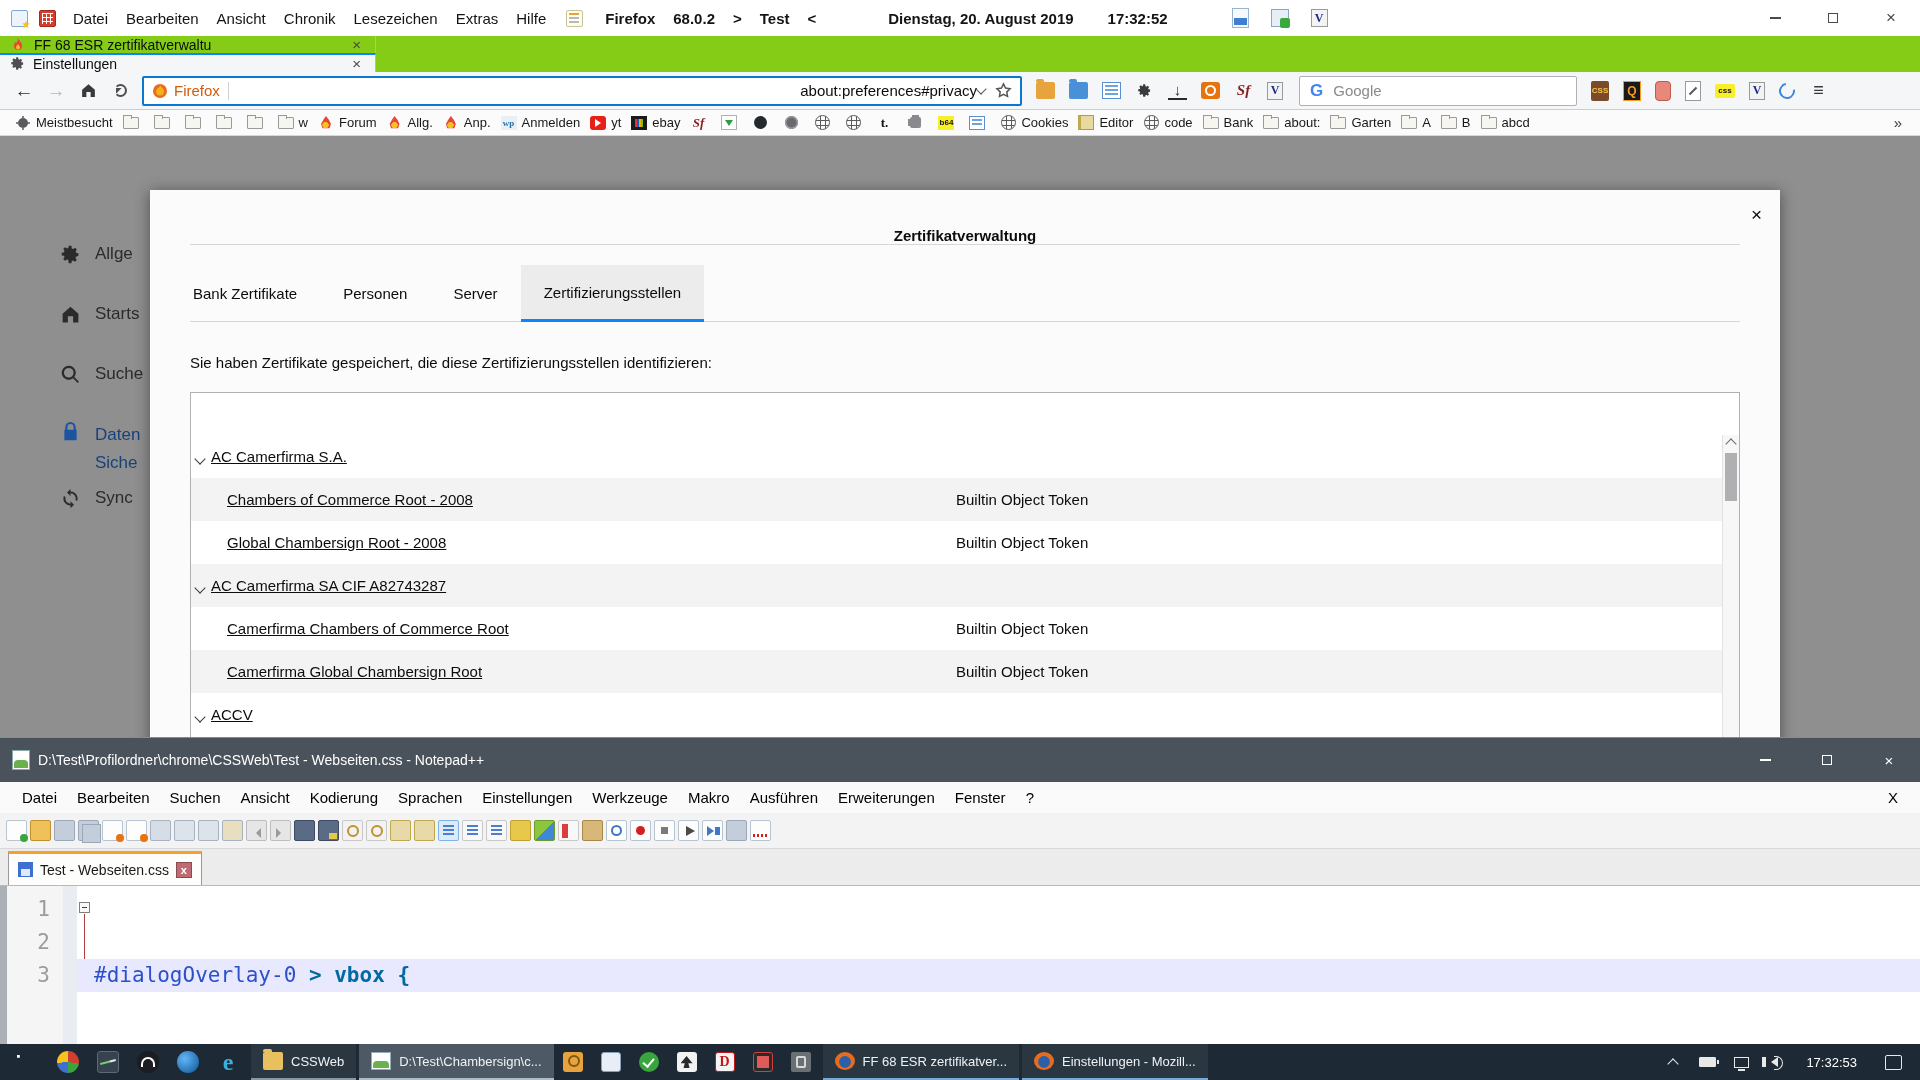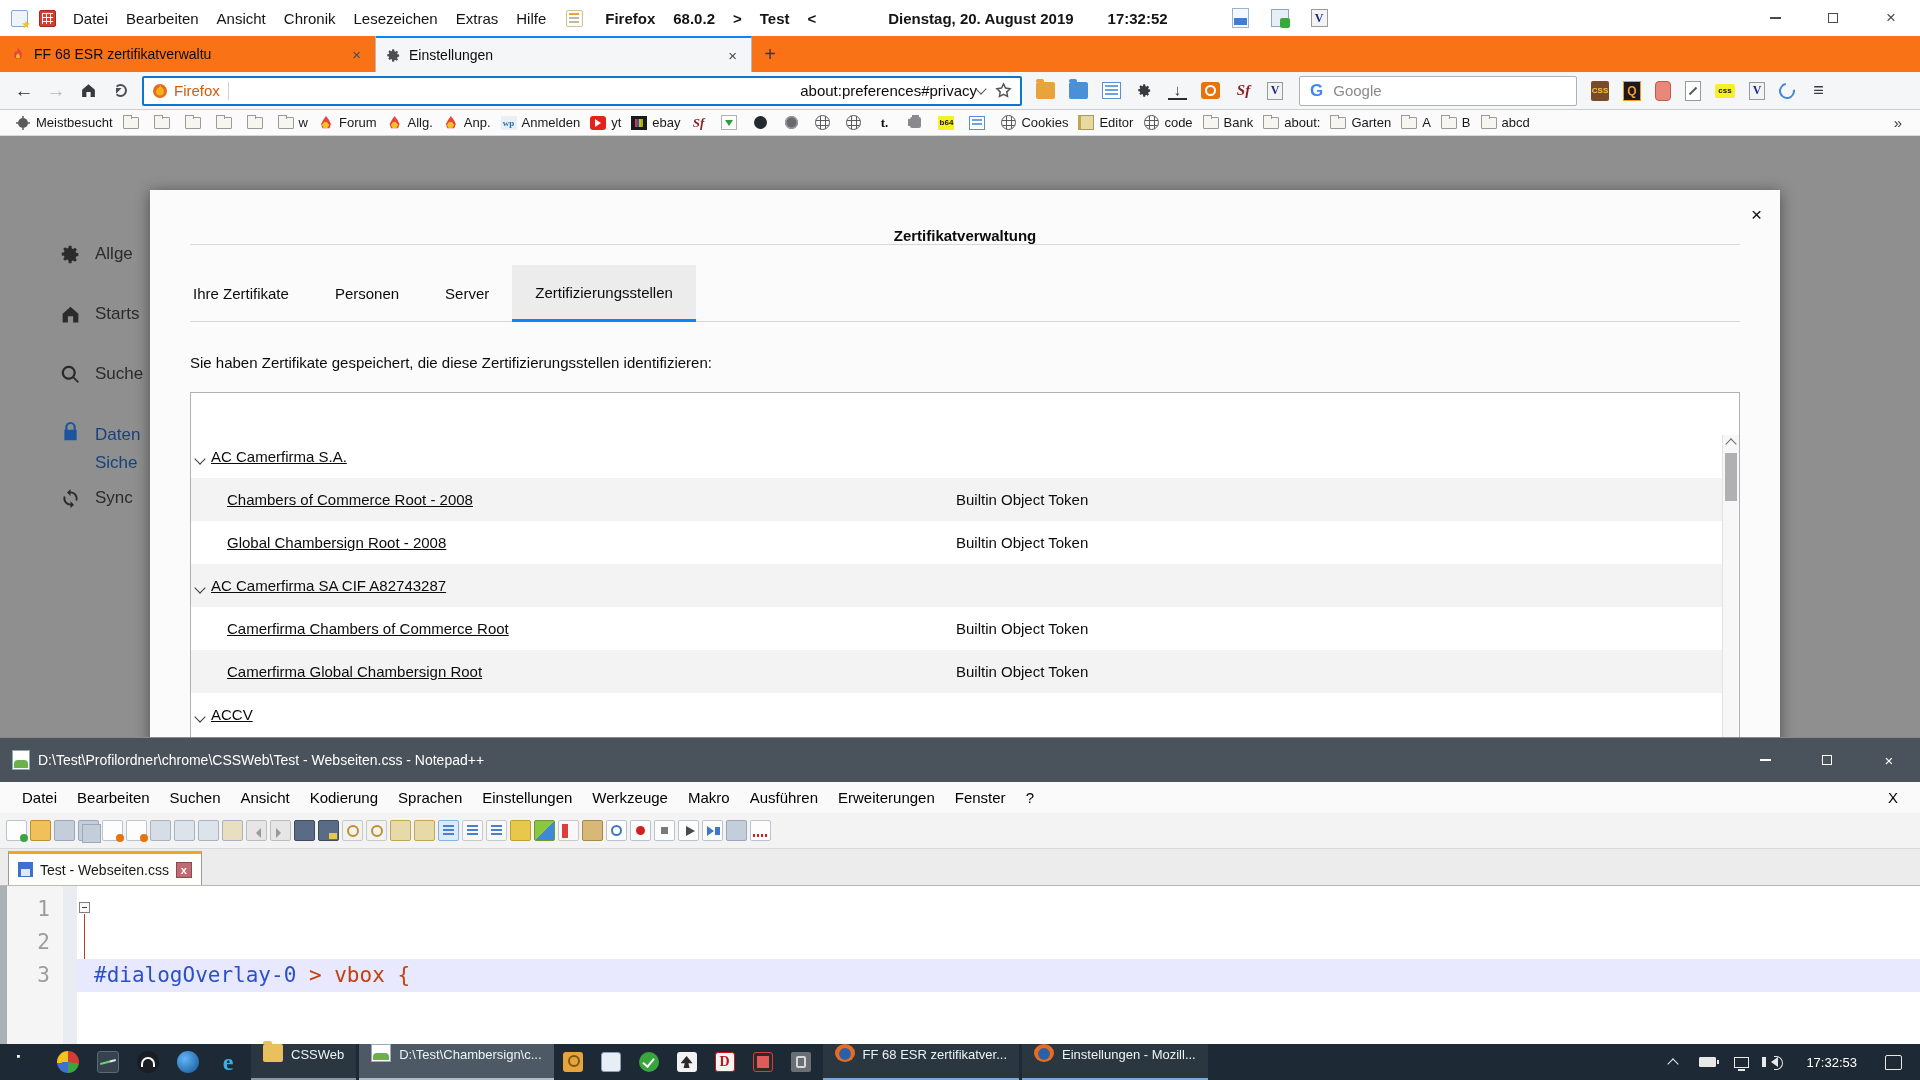--- a/index.html
+++ b/index.html
@@ -32,21 +32,21 @@
   .ic-calc::after { content:""; position:absolute; right:-2px; bottom:-2px; width:10px; height:10px; background:#39a93c; border-radius:2px; }
   .ic-vbox { width:17px; height:18px; background:#f3f3f3; border:1px solid #9a9a9a; color:#1b2a8a;
              font-weight:bold; font-size:12px; display:flex; align-items:center; justify-content:center; font-family:"Liberation Serif",serif; }
   .win-controls { display:flex; align-items:center; margin-left:auto; }
   .win-controls .wc { width:58px; height:36px; display:flex; align-items:center; justify-content:center; color:#4a4a4a; }
   .wc .dash { width:11px; height:1.5px; background:#4a4a4a; }
   .wc .boxes { width:10px; height:10px; border:1.5px solid #4a4a4a; position:relative; }
   .wc.close-x { font-size:17px; }
 
   
-  .tabbar { position:absolute; left:0; top:36px; width:1920px; height:36px; background:#f97316; display:flex; }
+  .tabbar { position:absolute; left:0; top:36px; width:1920px; height:36px; background:#84cc16; display:flex;flex-direction:column; }
   .btab { width:376px; height:36px; display:flex; align-items:center; padding:0 10px; font-size:14px; color:#0c0c0d;
           border-right:1px solid #b9b9bd; position:relative; }
   .btab .lbl { flex:1; white-space:nowrap; overflow:hidden; margin:0 8px;
                -webkit-mask-image:linear-gradient(90deg,#000 85%,transparent); mask-image:linear-gradient(90deg,#000 85%,transparent); }
   .btab .tclose { font-size:15px; color:#4a4a4e; padding:0 4px; }
   .btab.active { background:#f5f6f7; border-top:2px solid #0a84ff; border-right:1px solid #b9b9bd; }
   .newtab-btn { width:36px; height:36px; display:flex; align-items:center; justify-content:center; font-size:20px; color:#3a3a3e; }
   .flame-svg { width:16px; height:16px; flex:none; }
   .gear-svg { width:15px; height:15px; flex:none; fill:#4d4d52; }
 
@@ -246,39 +246,39 @@
   .bm-col { position:absolute; left:63px; top:0; bottom:0; width:14px; background:#e9ecf1; }
   .fold-col { position:absolute; left:77px; top:0; bottom:0; width:17px; background:#fff; }
   .fold-box { position:absolute; left:2px; top:16px; width:11px; height:11px; border:1px solid #808080; background:#f8f8f8; }
   .fold-box::after { content:""; position:absolute; left:2px; top:4px; width:5px; height:1px; background:#404040; }
   .fold-line { position:absolute; left:7px; top:28px; width:1px; height:61px; background:#b04040; }
   .fold-foot { position:absolute; left:7px; top:89px; width:8px; height:1px; background:#b04040; }
   .code-area { position:absolute; left:94px; top:7px; right:0; line-height:33px; white-space:pre; }
   .code-line { height:33px; }
   .code-line.cur { background:#e8e8ff; margin-left:-17px; padding-left:17px; }
   .tok-sel { color:#2b50c8; }
-  .tok-tag { color:#c2410c; font-weight:normal; }
+  .tok-tag { color:#0369a1; font-weight:bold; }
 
   
   .taskbar { position:absolute; left:0; top:1044px; width:1920px; height:36px; background:#1d2a35; display:flex; align-items:center; color:#fff; }
   .tb-start { width:48px; height:36px; display:flex; align-items:center; justify-content:center; }
   .win-logo { width:15px; height:15px; background:linear-gradient(#fff 0 47%,transparent 47% 53%,#fff 53%) ,linear-gradient(90deg,#fff 0 47%,transparent 47% 53%,#fff 53%); background-blend-mode:multiply; }
   .win-logo { background:conic-gradient(#fff 0 90deg,#fff 90deg); background:#fff; clip-path:polygon(0 0,47% 0,47% 47%,0 47%); box-shadow:8px 0 0 #fff, 0 8px 0 #fff, 8px 8px 0 #fff; width:7px; height:7px; margin:-8px 0 0 -8px; }
   .qla { width:40px; height:36px; display:flex; align-items:center; justify-content:center; }
   .qi { width:22px; height:22px; border-radius:3px; position:relative; }
   .qi.pie-app { border-radius:50%; background:conic-gradient(#d23f31 0 100deg,#3aa53f 100deg 180deg,#3f6fd0 180deg 265deg,#f6c21d 265deg); }
   .qi.perf-monitor { background:#36424e; border:1px solid #5a6a78; }
   .qi.perf-monitor::after { content:""; position:absolute; left:2px; right:2px; top:9px; height:2px;
       background:linear-gradient(90deg,#6fd06f 0 60%,#e8e8e8 60%); transform:rotate(-14deg); }
   .qi.m-app { border-radius:50%; background:#1a1d22; }
   .qi.m-app::after { content:""; position:absolute; inset:6px 4px; border:2px solid #fff; border-bottom:none; border-radius:8px 8px 0 0; }
   .qi.thunderbird { border-radius:50%; background:radial-gradient(circle at 35% 35%, #64b5f6, #0b5394); }
   .qi.edge { background:transparent; color:#35b1e4; font-size:24px; font-weight:bold; font-family:"Liberation Serif",serif;
              display:flex; align-items:center; justify-content:center; }
-  .task-btn { height:36px; display:flex; align-items:flex-end; gap:8px; padding:16px 12px; font-size:13px; color:#eef2f5;
+  .task-btn { height:36px; display:flex; align-items:center; gap:8px; padding:16px 12px; font-size:13px; color:#eef2f5;
               background:rgba(255,255,255,.06); border-bottom:2px solid #8a98a3; margin-left:3px; max-width:200px; white-space:nowrap; }
   .task-btn .tlabel { overflow:hidden; text-overflow:ellipsis; max-width:150px; }
   .task-btn.selected { background:#4d5a66; border-bottom-color:#aebcc8; }
   .task-btn.ff-open { border-bottom-color:#76a9d8; }
   .ti { width:20px; height:18px; flex:none; position:relative; }
   .ti.folder { background:#e8c060; border-radius:2px; }
   .ti.folder::before { content:""; position:absolute; top:-3px; left:0; width:9px; height:3px; background:#e8c060; border-radius:2px 2px 0 0; }
   .ti.npp-doc { background:#fff; border:1px solid #9ab; }
   .ti.npp-doc::after { content:""; position:absolute; left:1px; right:1px; bottom:1px; height:7px; background:#6ab04c; border-radius:4px 4px 0 0; }
   .ti.firefox { border-radius:50%; background:radial-gradient(circle at 50% 55%, #2b5fa8 0 38%, #e86c1f 45% 75%, #f6b21d 78%); }
@@ -633,21 +633,21 @@
       <span>In Einstellungen suchen</span>
     </div>
 
     <div class="dialog">
       <div class="dlg-titlebar">
         <span class="dlg-title">Zertifikatverwaltung</span>
         <span class="dlg-close">×</span>
       </div>
       <div class="dlg-hr"></div>
       <div class="dlg-tabs">
-        <span class="dlg-tab">Ihre Zertifikate</span>
+        <span class="dlg-tab">Bank Zertifikate</span>
         <span class="dlg-tab">Personen</span>
         <span class="dlg-tab">Server</span>
         <span class="dlg-tab active">Zertifizierungsstellen</span>
       </div>
       <div class="dlg-desc">Sie haben Zertifikate gespeichert, die diese Zertifizierungsstellen identifizieren:</div>
       <div class="dlg-table">
         <div class="tbl-body">
 
             <div class="trow group">
               <span class="cell-name">AC Camerfirma S.A.</span>

